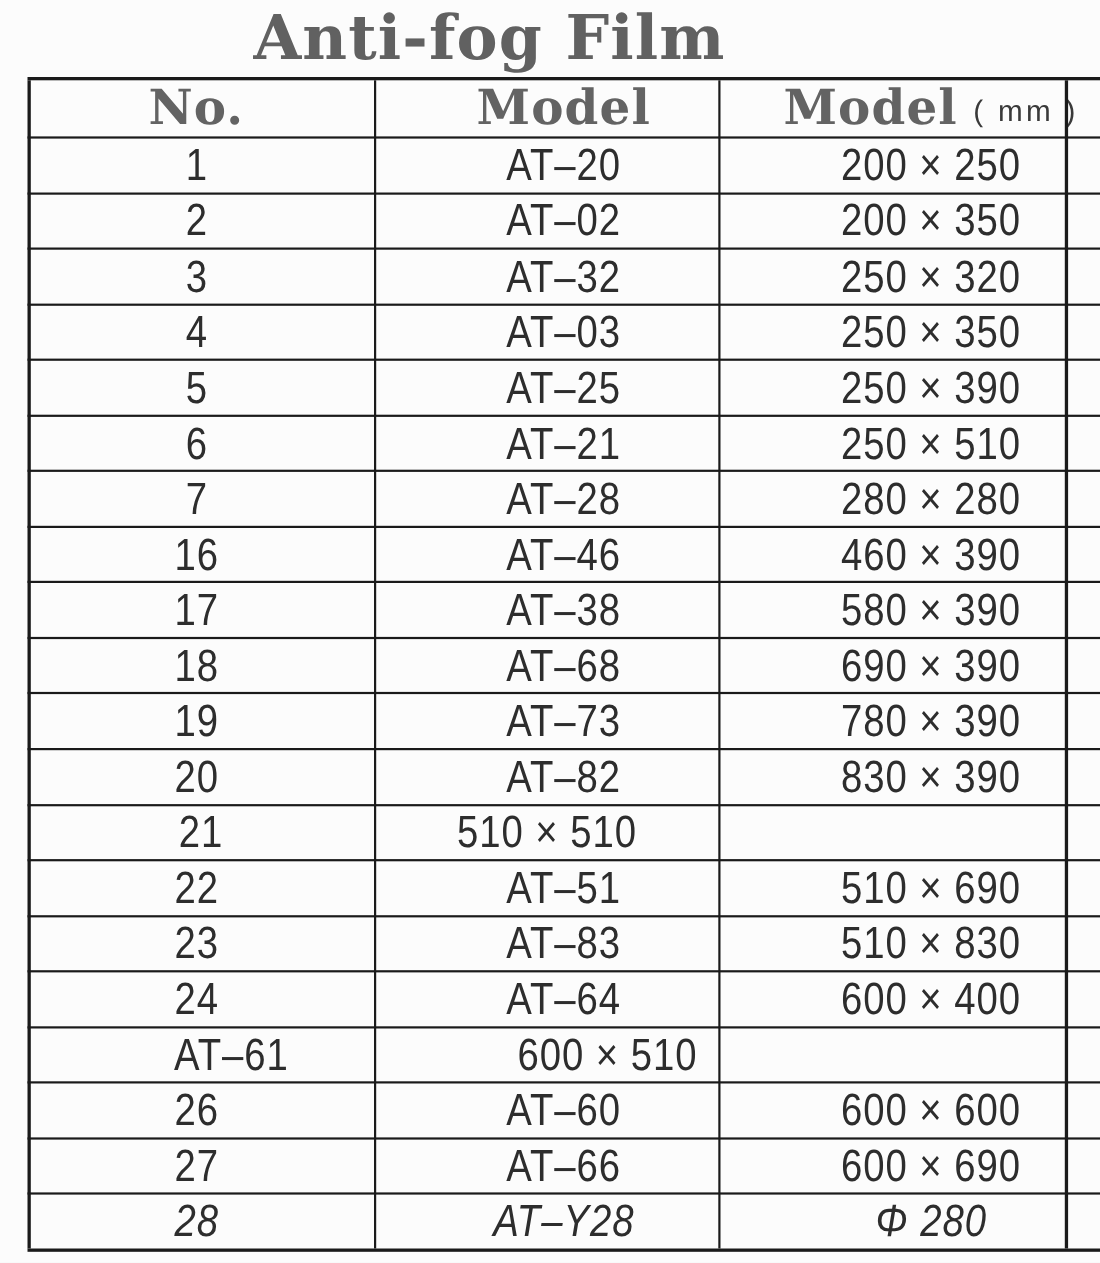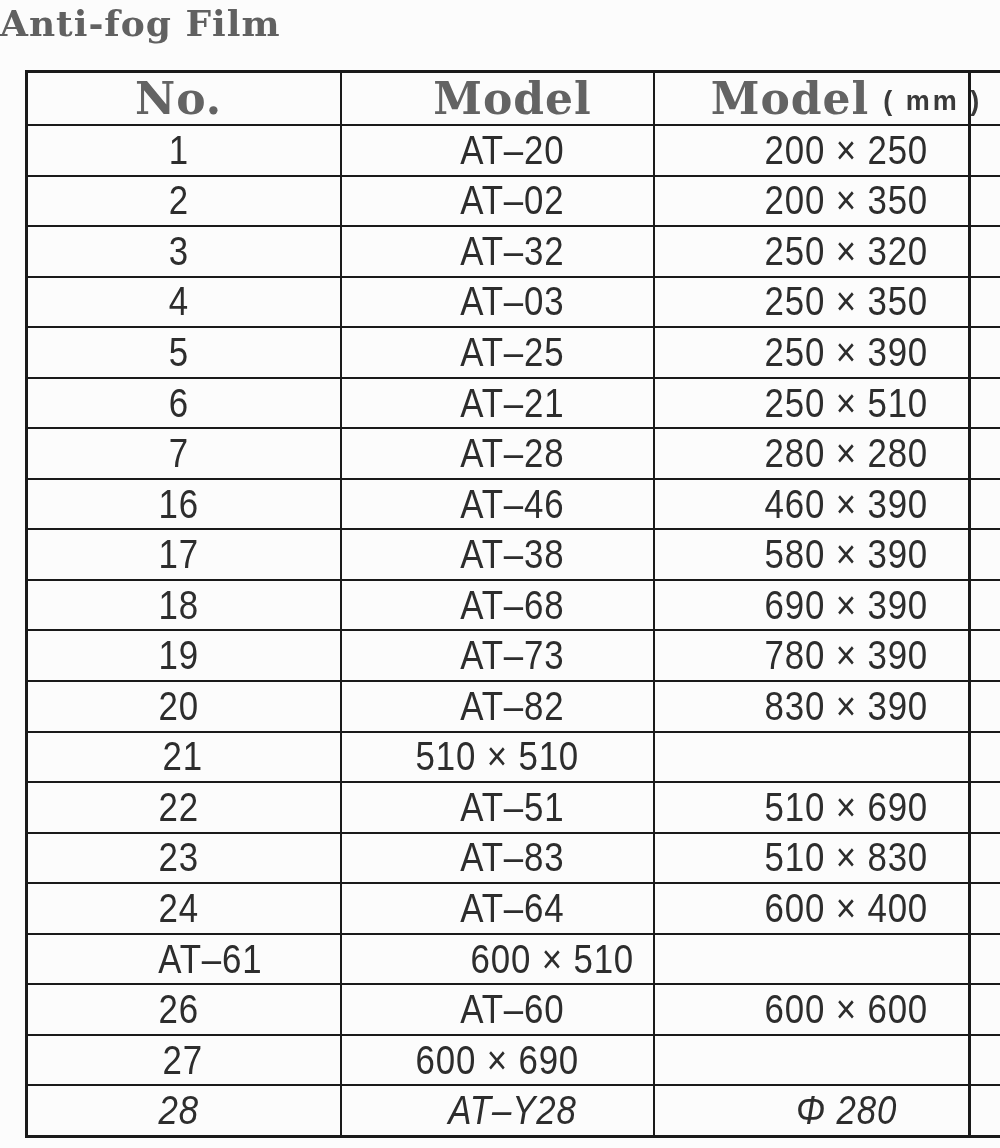--- a/index.html
+++ b/index.html
@@ -14,23 +14,24 @@
     background: #fcfcfc;
     overflow: hidden;
     font-family: "Liberation Sans", sans-serif;
   }
   .title {
     position: absolute;
     top: 2px;
     left: 0;
     width: 890px;
     margin: 0;
+    text-align: center;
     font-family: "DejaVu Serif", serif;
     font-weight: bold;
-    font-size: 36px;
+    font-size: 56px;
     letter-spacing: 1px;
     color: #616161;
   }
   .spec-table {
     position: absolute;
     left: 25px;
     top: 70px;
     width: 975px;
     height: 1068px;
     display: flex;
@@ -73,21 +74,21 @@
 
   .th {
     font-family: "DejaVu Serif", serif;
     font-weight: bold;
     font-size: 44px;
     color: #636363;
     letter-spacing: 1px;
   }
   .size-unit {
     font-family: "Liberation Sans", sans-serif;
-    font-weight: bold;
+    font-weight: normal;
     font-size: 27px;
     color: #3a3a3a;
     letter-spacing: 3px;
     margin-left: 14px;
     padding-top: 6px;
   }
   .txt {
     display: inline-block;
     font-size: 41px;
     color: #2d2d2d;
@@ -345,20 +346,23 @@
     <div class="cell c3">
       <span class="txt">600 × 600</span>
     </div>
     <div class="cell edge-spacer"></div>
   </div>
 
   <div class="row body">
     <div class="cell c1">
       <span class="txt">27</span>
     </div>
+    <div class="cell c2">
+      <span class="txt">AT–66</span>
+    </div>
     <div class="cell c3">
       <span class="txt">600 × 690</span>
     </div>
     <div class="cell edge-spacer"></div>
   </div>
 
   <div class="row body">
     <div class="cell c1">
       <span class="txt">28</span>
     </div>

